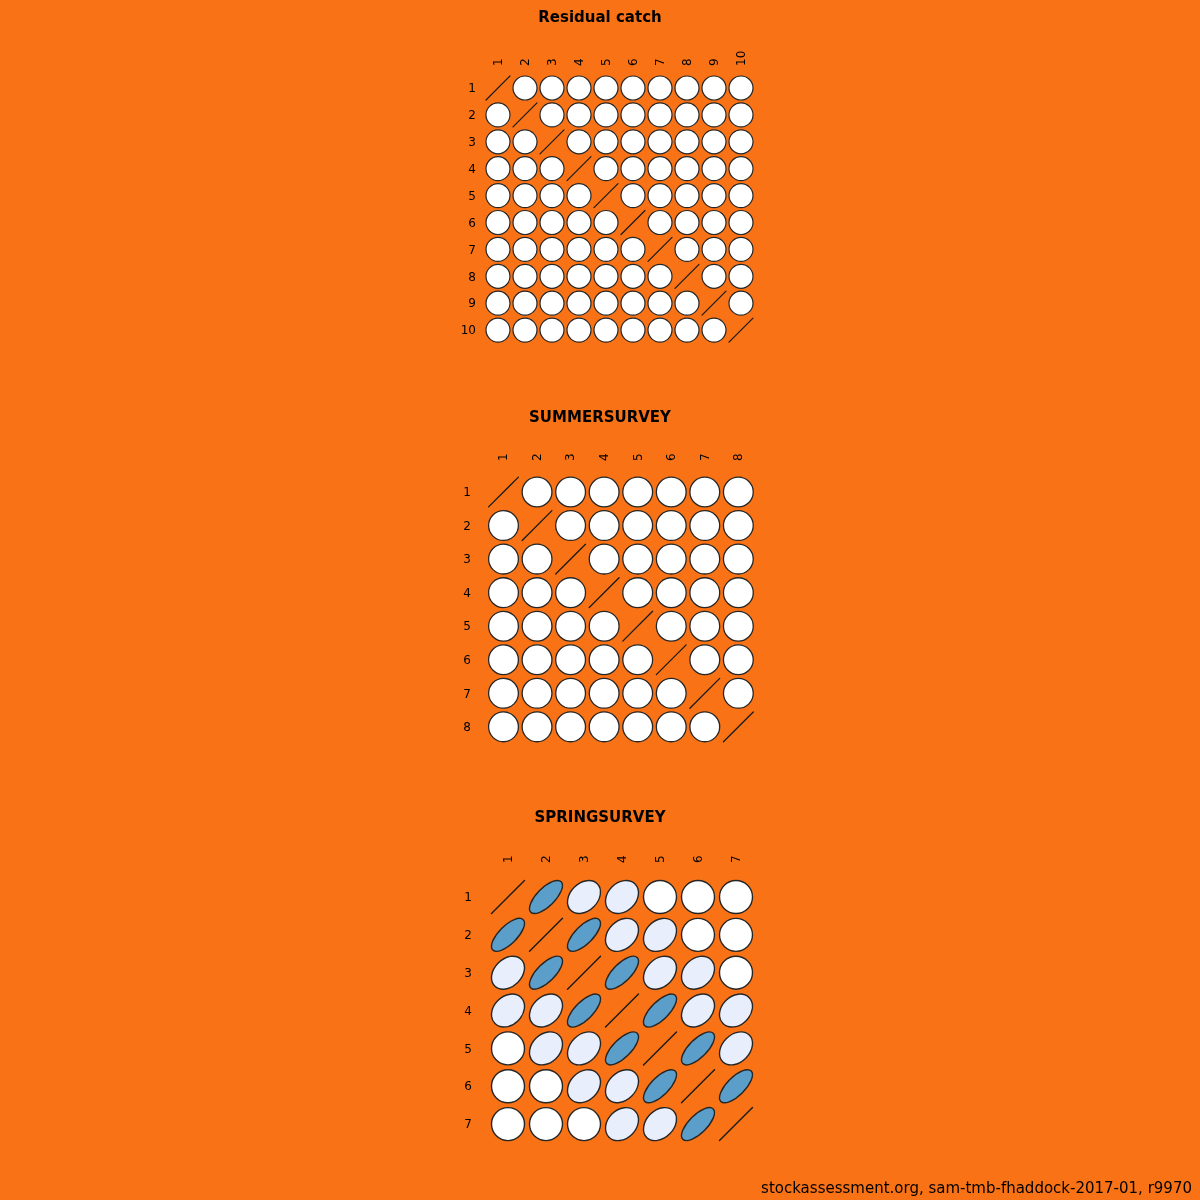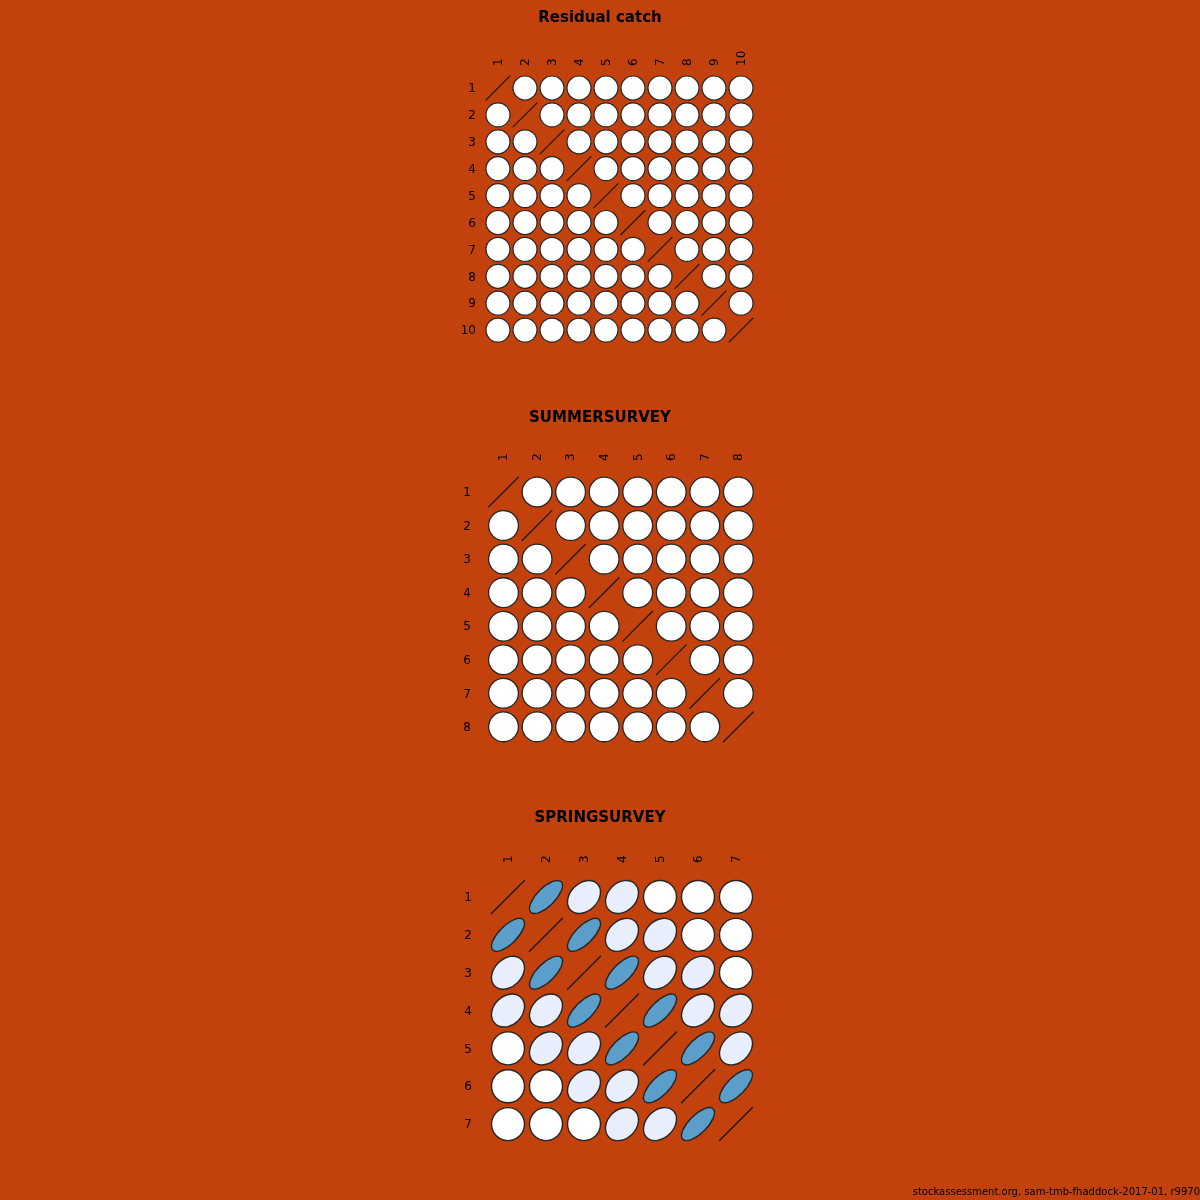--- a/index.html
+++ b/index.html
@@ -4,34 +4,34 @@
 <style>
   html, body {
     margin: 0;
     padding: 0;
     background: #ffffff;
   }
   #canvas {
     position: relative;
     width: 1200px;
     height: 1200px;
-    background: #c2410c;
+    background: #f97316;
     font-family: "DejaVu Sans", "Liberation Sans", sans-serif;
     overflow: hidden;
   }
   #plot-svg {
     position: absolute;
     left: 0;
     top: 0;
   }
   #footer {
     position: absolute;
-    right: 0;
+    right: 8px;
     bottom: 3px;
-    font-size: 10px;
+    font-size: 15px;
     color: #000000;
     font-family: "DejaVu Sans", "Liberation Sans", sans-serif;
   }
   svg text {
     font-family: "DejaVu Sans", "Liberation Sans", sans-serif;
     fill: #000000;
   }
 </style>
 </head>
 <body>

